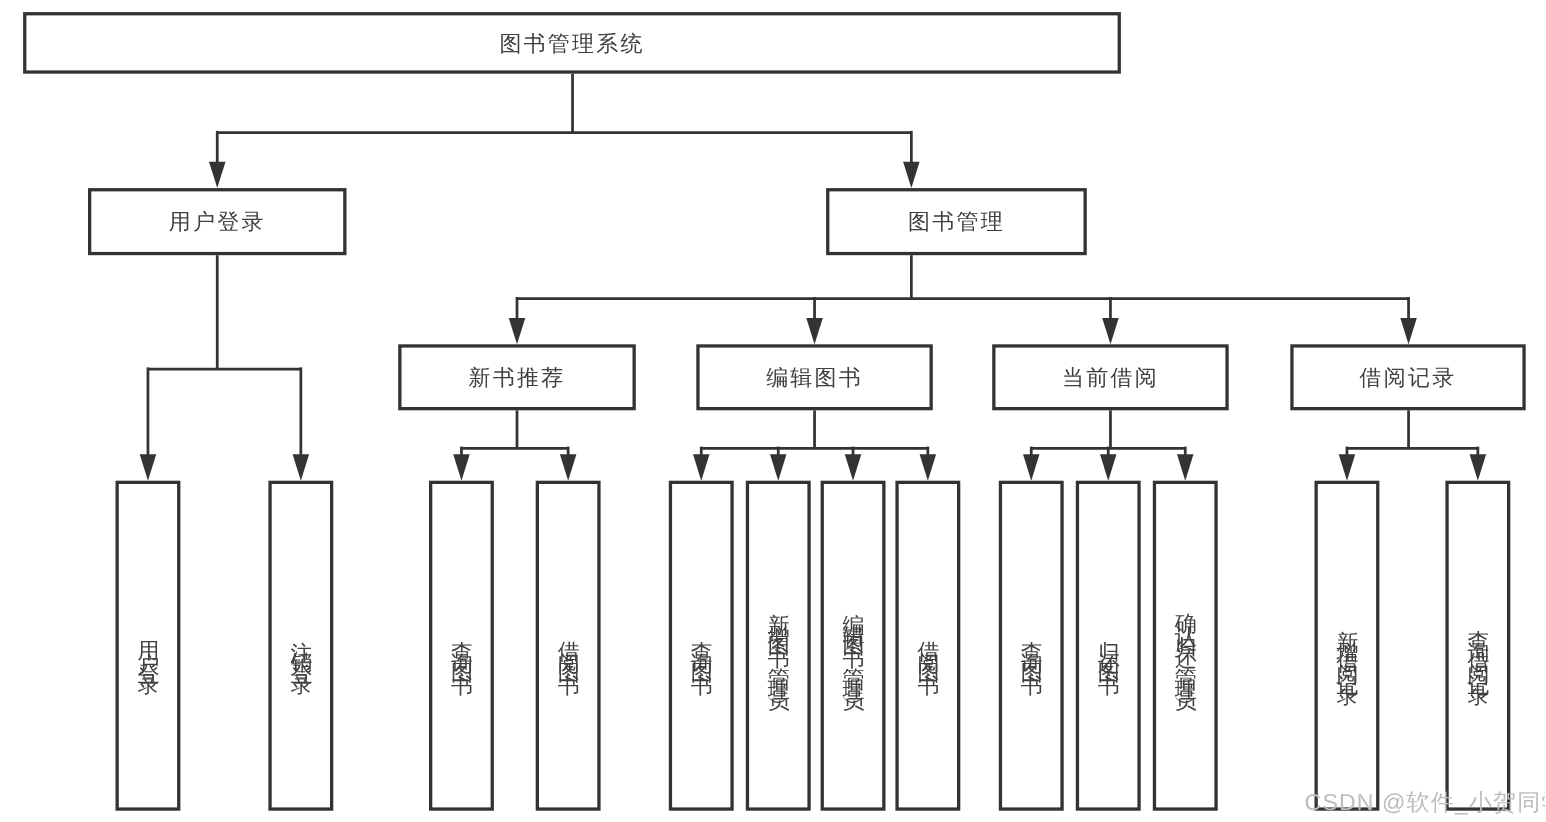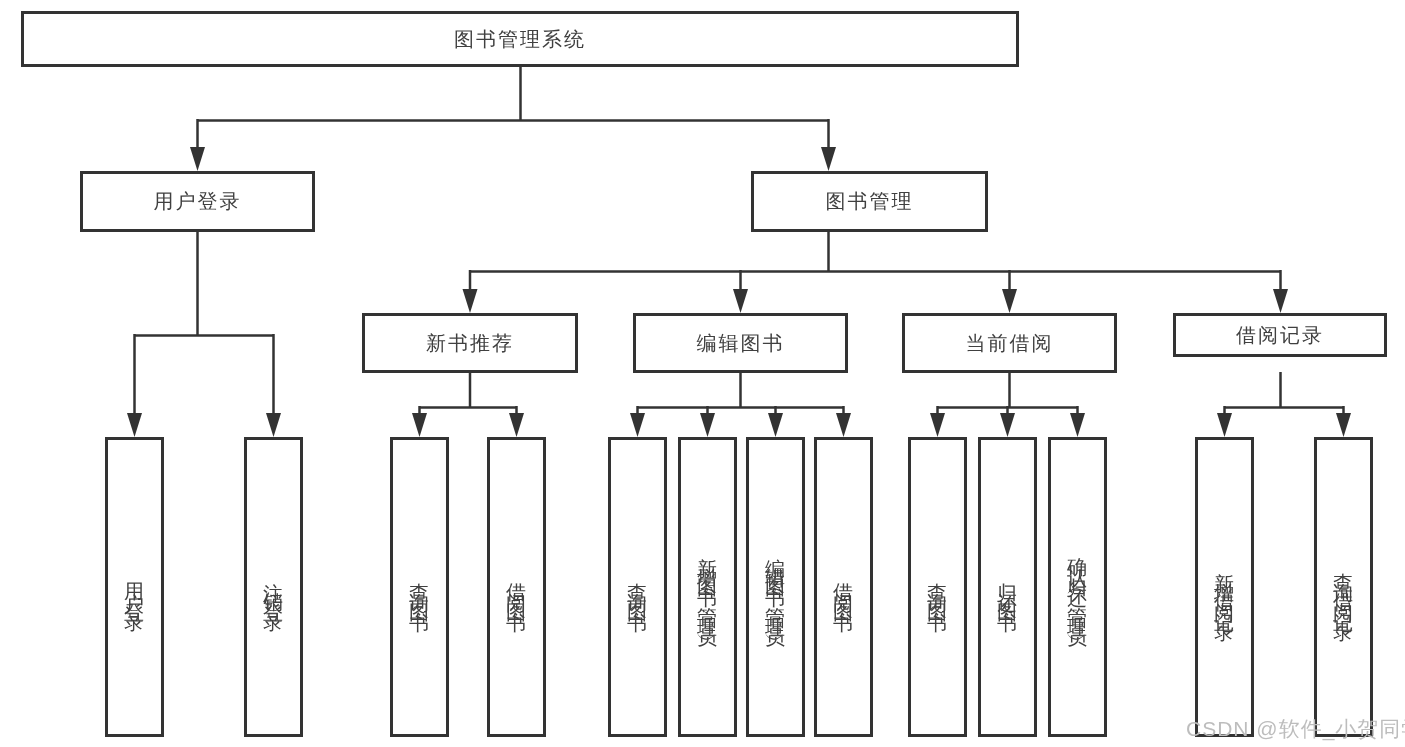--- a/index.html
+++ b/index.html
@@ -144,21 +144,21 @@
 
   <div class="node node-h" style="left:362px; top:313px; width:216px; height:60px;">
     <span>新书推荐</span>
   </div>
   <div class="node node-h" style="left:633px; top:313px; width:215px; height:60px;">
     <span>编辑图书</span>
   </div>
   <div class="node node-h" style="left:902px; top:313px; width:215px; height:60px;">
     <span>当前借阅</span>
   </div>
-  <div class="node node-h" style="left:1173px; top:313px; width:214px; height:44px;">
+  <div class="node node-h" style="left:1173px; top:313px; width:214px; height:60px;">
     <span>借阅记录</span>
   </div>
 
   <div class="node node-v" style="left:105px; top:437px; width:59px; height:300px;">
     <span class="vtext">用户登录</span>
   </div>
   <div class="node node-v" style="left:244px; top:437px; width:59px; height:300px;">
     <span class="vtext">注销登录</span>
   </div>
 

